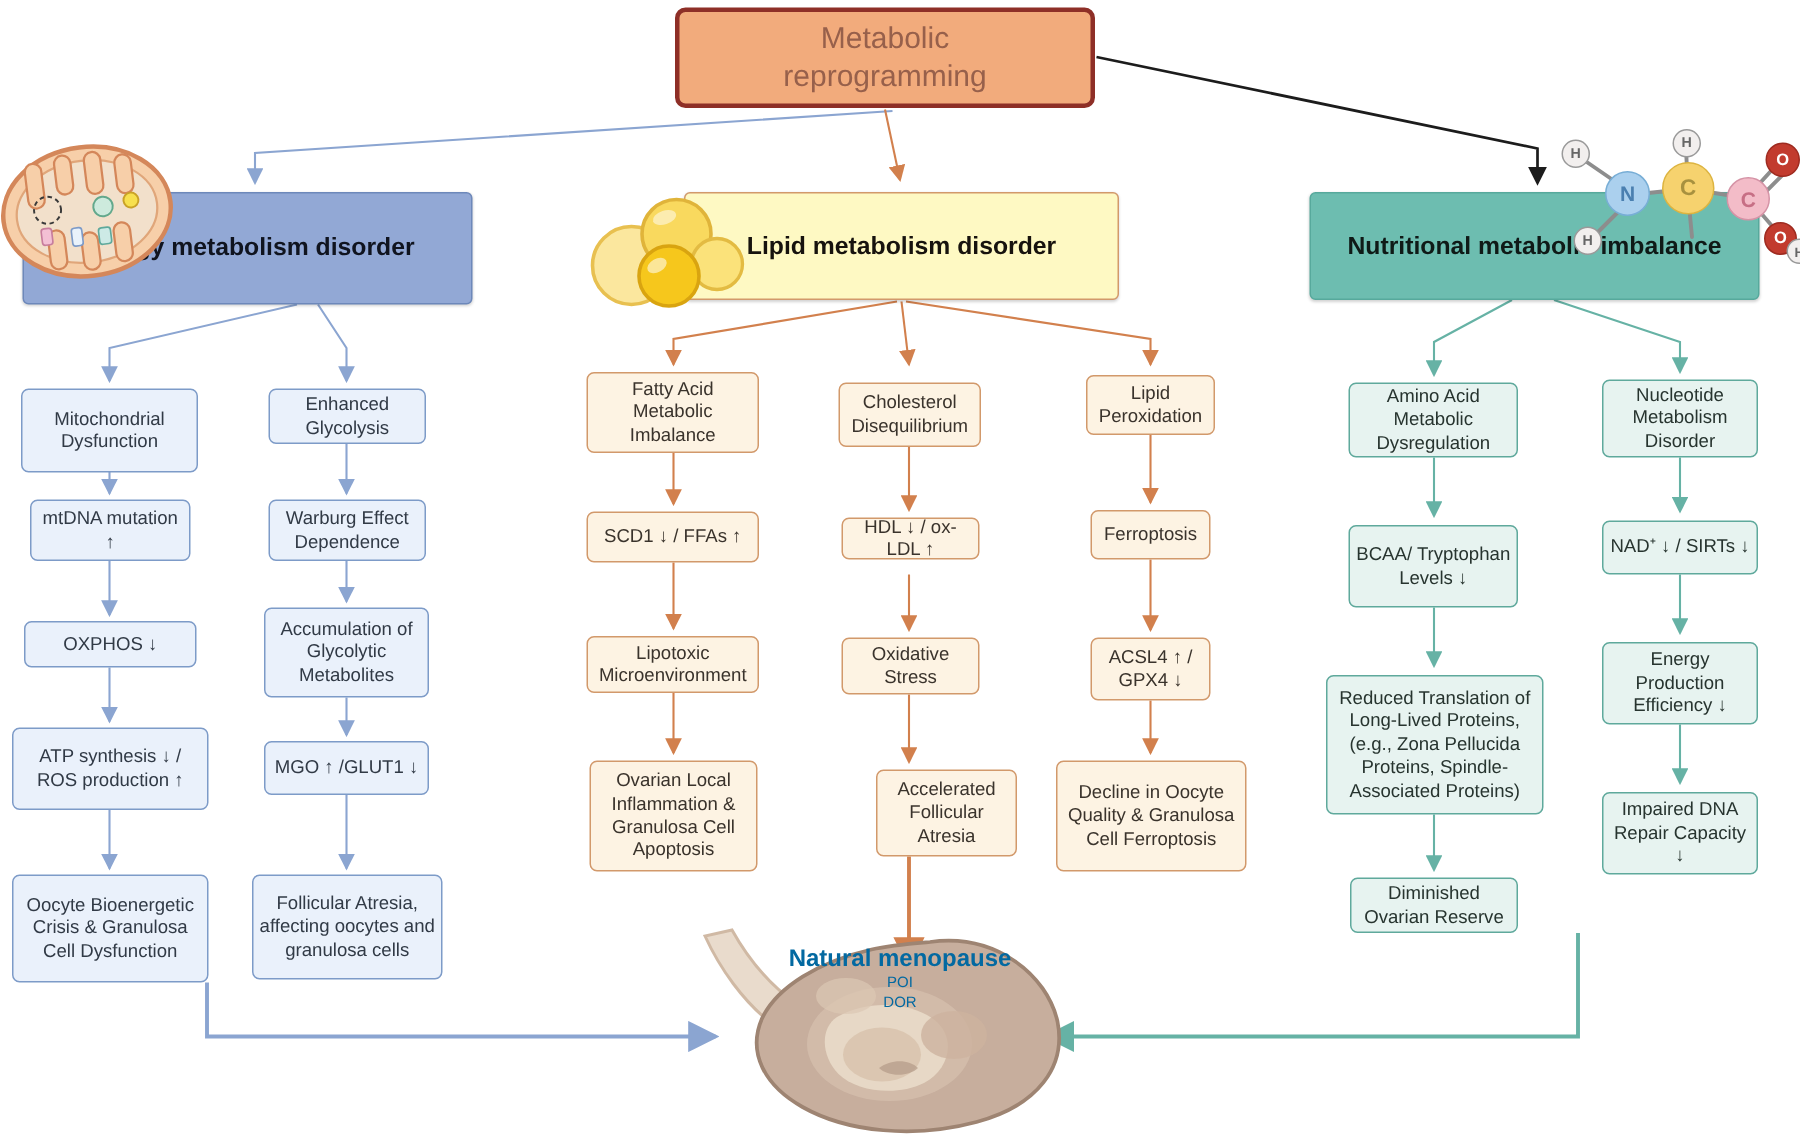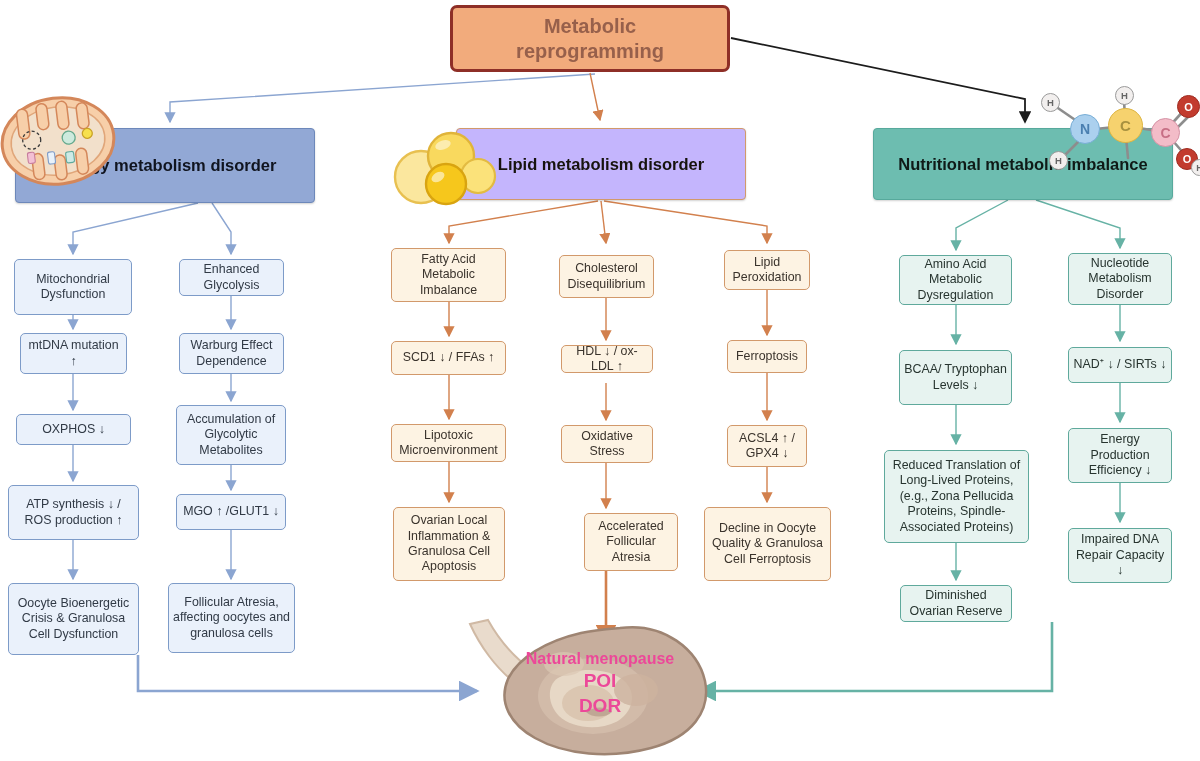--- a/index.html
+++ b/index.html
@@ -7,29 +7,29 @@
   body{position:relative;background:#ffffff;font-family:"Liberation Sans",sans-serif;overflow:hidden}
   .layer{position:absolute;left:0;top:0;width:1200px;height:761px}
   .node{position:absolute;display:flex;align-items:center;justify-content:center;text-align:center;
         border-radius:5px;font-size:12.4px;line-height:1.24;color:#313a46;padding:2px 4px;background:#fff}
   .node.blue{background:#eaf1fb;border:1.5px solid #7d9bc8}
   .node.orange{background:#fdf3e3;border:1.5px solid #d2996b;color:#3a332c}
   .node.teal{background:#e7f3f0;border:1.5px solid #5fa99c;color:#27342f}
   .header{position:absolute;display:flex;align-items:center;justify-content:center;text-align:center;
           font-weight:bold;font-size:16.5px;color:#10141f;border-radius:4px;box-shadow:0 1px 2px rgba(0,0,0,.18)}
   .header.energy{background:#92a8d5;border:1.5px solid #6d88ba}
-  .header.lipid{background:#c4b5fd;border:1.5px solid #d2996b;color:#17130e}
+  .header.lipid{background:#fef9c3;border:1.5px solid #d2996b;color:#17130e}
   .header.nutri{background:#6dbdb0;border:1.5px solid #57a99c;color:#0f1a17}
   .title-box{position:absolute;left:450px;top:5px;width:280px;height:67px;background:#f2ab7c;
              border:3px solid #8e2f27;border-radius:7px;display:flex;align-items:center;justify-content:center;
-             text-align:center;font-weight:bold;font-size:20px;color:#97604b;line-height:1.25}
+             text-align:center;font-weight:normal;font-size:20px;color:#97604b;line-height:1.25}
   .title-box .inner{width:190px}
-  .outcome-text{position:absolute;left:490px;top:649px;width:220px;text-align:center;color:#ec4899}
+  .outcome-text{position:absolute;left:490px;top:630px;width:220px;text-align:center;color:#0369a1}
   .outcome-text .head{font-weight:bold;font-size:16px;line-height:1.2}
-  .outcome-text .cond{font-weight:bold;font-size:19px;line-height:1.32}
+  .outcome-text .cond{font-weight:normal;font-size:10px;line-height:1.32}
   .atom{position:absolute;border-radius:50%;display:flex;align-items:center;justify-content:center;font-weight:bold}
 </style>
 </head>
 <body>
 
 <svg class="layer" viewBox="0 0 1200 761">
   <defs>
     <marker id="ab" markerWidth="8" markerHeight="8" refX="7" refY="4" orient="auto">
         <path d="M0,0 L8,4 L0,8 Z" fill="#8ba5d1"></path>
       </marker>

